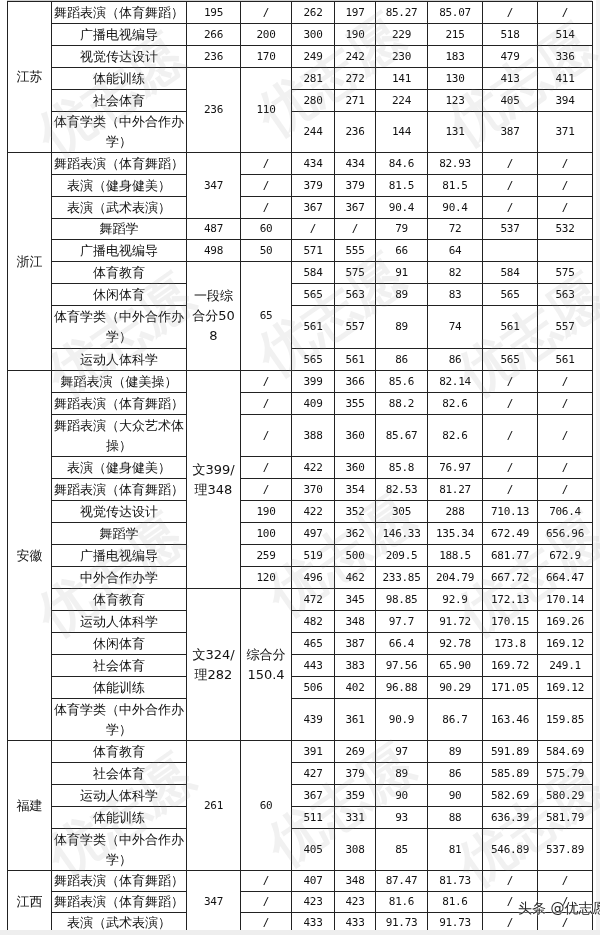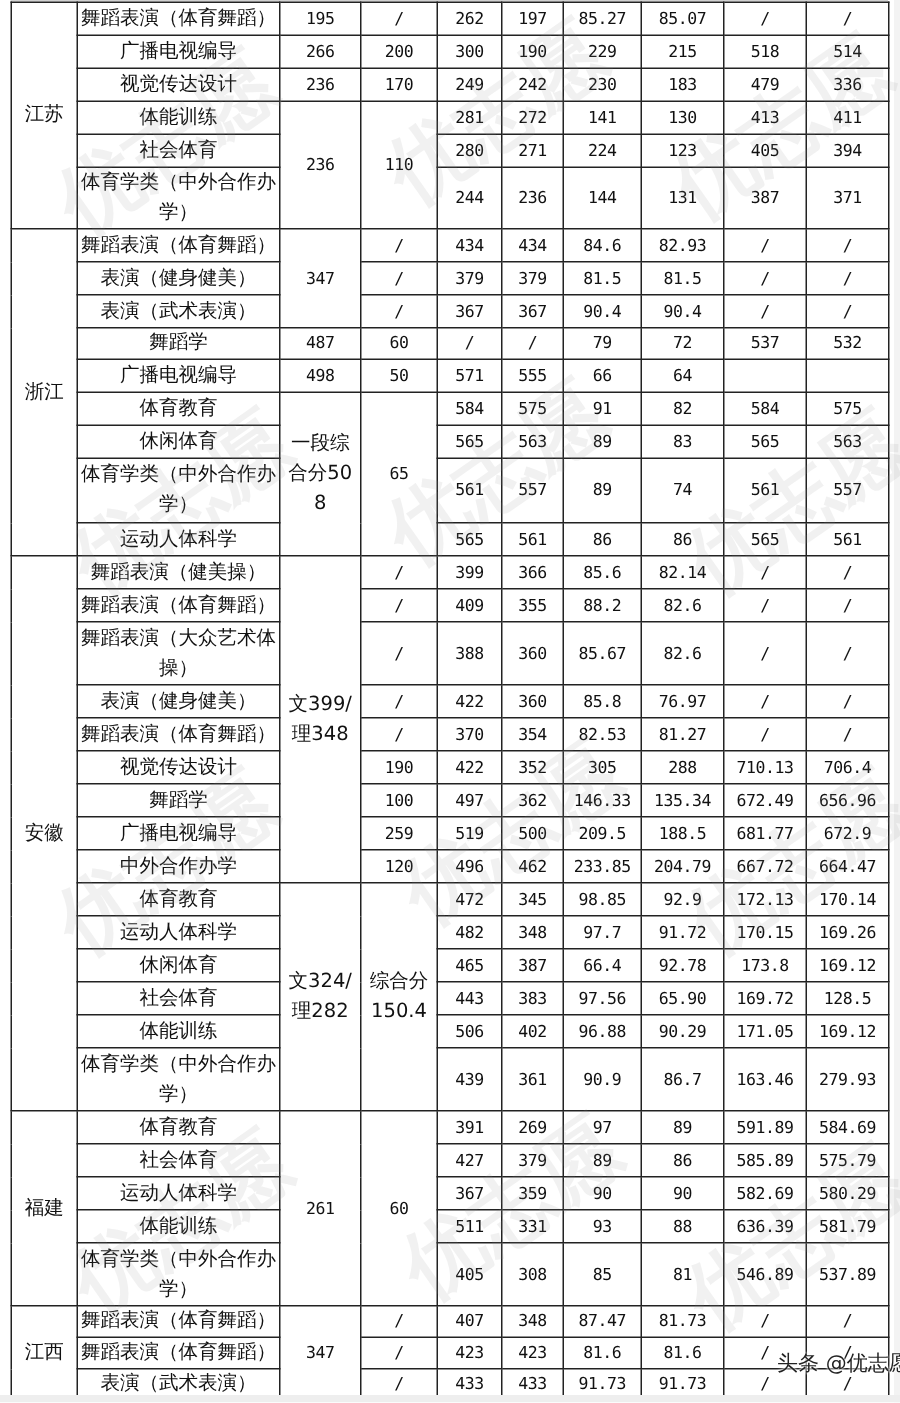--- a/index.html
+++ b/index.html
@@ -346,39 +346,39 @@
       <td class="num">173.8</td>
       <td class="num">169.12</td>
     </tr>
     <tr style="height:22px">
       <td class="major">社会体育</td>
       <td class="num">443</td>
       <td class="num">383</td>
       <td class="num">97.56</td>
       <td class="num">65.90</td>
       <td class="num">169.72</td>
-      <td class="num">128.5</td>
+      <td class="num">249.1</td>
     </tr>
     <tr style="height:22px">
       <td class="major">体能训练</td>
       <td class="num">506</td>
       <td class="num">402</td>
       <td class="num">96.88</td>
       <td class="num">90.29</td>
       <td class="num">171.05</td>
       <td class="num">169.12</td>
     </tr>
     <tr style="height:42px">
       <td class="major">体育学类（中外合作办学）</td>
       <td class="num">439</td>
       <td class="num">361</td>
       <td class="num">90.9</td>
       <td class="num">86.7</td>
       <td class="num">163.46</td>
-      <td class="num">279.93</td>
+      <td class="num">159.85</td>
     </tr>
 
     <tr style="height:22px">
       <td class="prov thick-top" rowspan="5">福建</td>
       <td class="major thick-top">体育教育</td>
       <td class="num thick-top" rowspan="5">261</td>
       <td class="num thick-top" rowspan="5">60</td>
       <td class="num thick-top">391</td>
       <td class="num thick-top">269</td>
       <td class="num thick-top">97</td>

